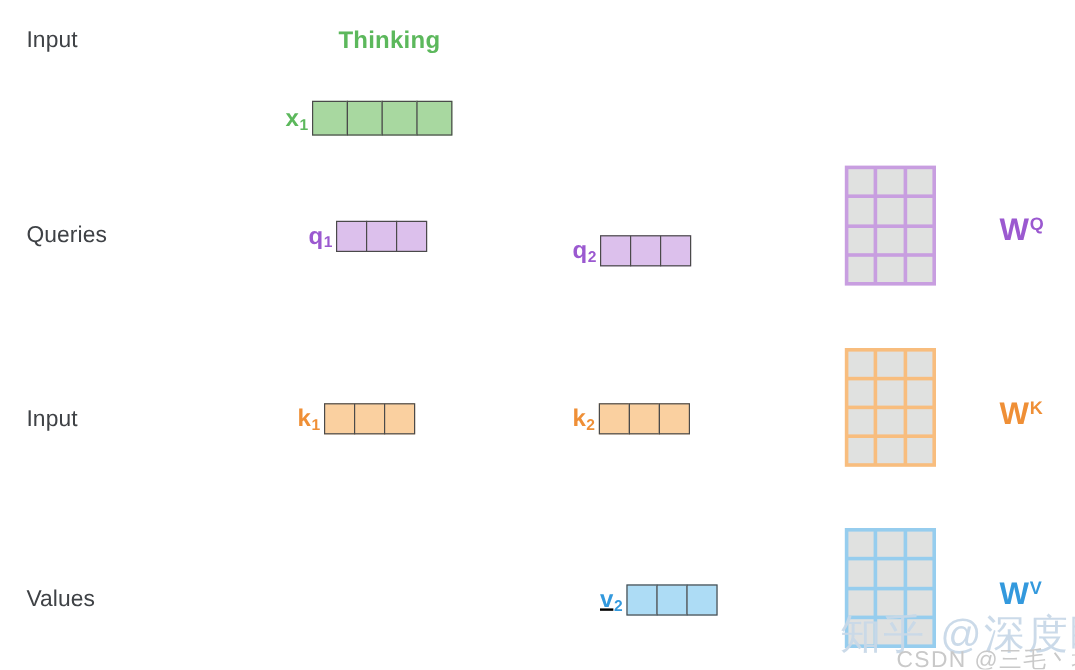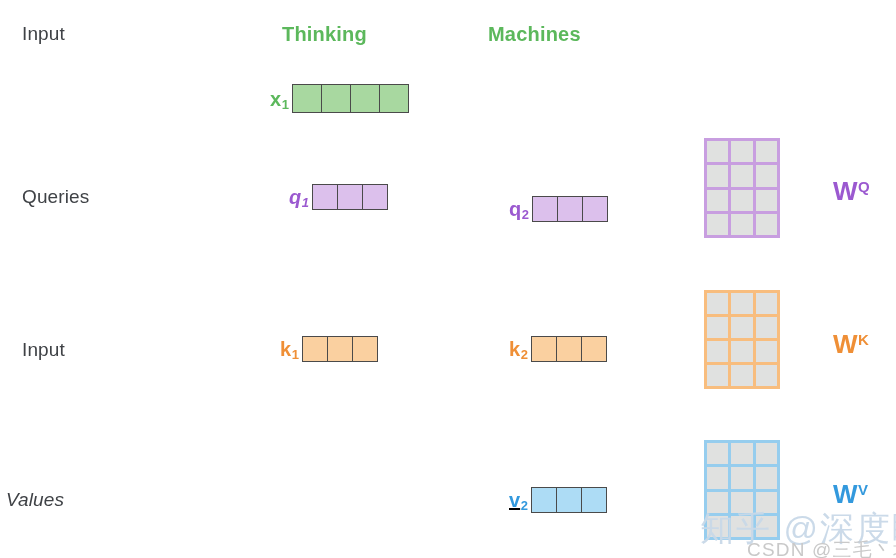--- a/index.html
+++ b/index.html
@@ -47,21 +47,20 @@
     position: absolute;
     display: flex;
     align-items: center;
   }
   .vec-label {
     font-size: 20px;
     font-weight: 700;
     margin-right: 4px;
     white-space: nowrap;
     line-height: 1;
-    margin-left: 32px;
   }
   .vec-label sub {
     font-size: 13px;
     font-weight: 700;
     vertical-align: baseline;
     position: relative;
     top: 3px;
     left: 0.5px;
   }
   .vec-boxes {
@@ -128,41 +127,40 @@
 
 <div id="stage">
 
   <div class="row-label" style="left:22px; top:23px;">Input</div>
 
 
   <div class="row-label" style="left:22px; top:186px;">Queries</div>
 
   <div class="row-label" style="left:22px; top:339px;">Input</div>
 
-  <div class="row-label" style="left:6px; top:489px;font-style:italic;">Values</div>
+  <div class="row-label" style="left:22px; top:489px;">Values</div>
 
   <div class="word-header" style="left:282px; top:23px; color:#5cb85c;">Thinking</div>
 
-  <div class="word-header" style="left:488px; top:23px; color:#5cb85c;">Machines</div>
 
   <div class="vec-group" style="left:238px; top:84px;">
     <span class="vec-label" style="color:#5cb85c;">
       <span>x</span><sub>1</sub>
     </span>
     <span class="vec-boxes">
       <span class="vec-cell" style="width:30px;height:29px;background:#a8d8a0;"></span>
       <span class="vec-cell" style="width:30px;height:29px;background:#a8d8a0;"></span>
       <span class="vec-cell" style="width:30px;height:29px;background:#a8d8a0;"></span>
       <span class="vec-cell" style="width:30px;height:29px;background:#a8d8a0;"></span>
     </span>
   </div>
 
 
   <div class="vec-group" style="left:257px; top:184px;">
-    <span class="vec-label" style="color:#9b59d0;font-style:italic;">
+    <span class="vec-label" style="color:#9b59d0;">
       <span>q</span><sub>1</sub>
     </span>
     <span class="vec-boxes">
       <span class="vec-cell" style="width:26px;height:26px;background:#dcc0ec;"></span>
       <span class="vec-cell" style="width:26px;height:26px;background:#dcc0ec;"></span>
       <span class="vec-cell" style="width:26px;height:26px;background:#dcc0ec;"></span>
     </span>
   </div>
 
   <div class="vec-group" style="left:477px; top:196px;">
@@ -234,21 +232,21 @@
     <span class="mcell"></span>
     <span class="mcell"></span>
     <span class="mcell"></span>
   </div>
 
   <div class="matrix-label" style="left:833px; top:331px; color:#ef8f36;">
     <span>W</span><sup>K</sup>
   </div>
 
 
-  <div class="vec-group" style="left:477px; top:487px;text-decoration:underline;">
+  <div class="vec-group" style="left:500px; top:487px;text-decoration:underline;">
     <span class="vec-label" style="color:#3399dd;">
       <span>v</span><sub>2</sub>
     </span>
     <span class="vec-boxes">
       <span class="vec-cell" style="width:26px;height:26px;background:#addcf5;"></span>
       <span class="vec-cell" style="width:26px;height:26px;background:#addcf5;"></span>
       <span class="vec-cell" style="width:26px;height:26px;background:#addcf5;"></span>
     </span>
   </div>
 

